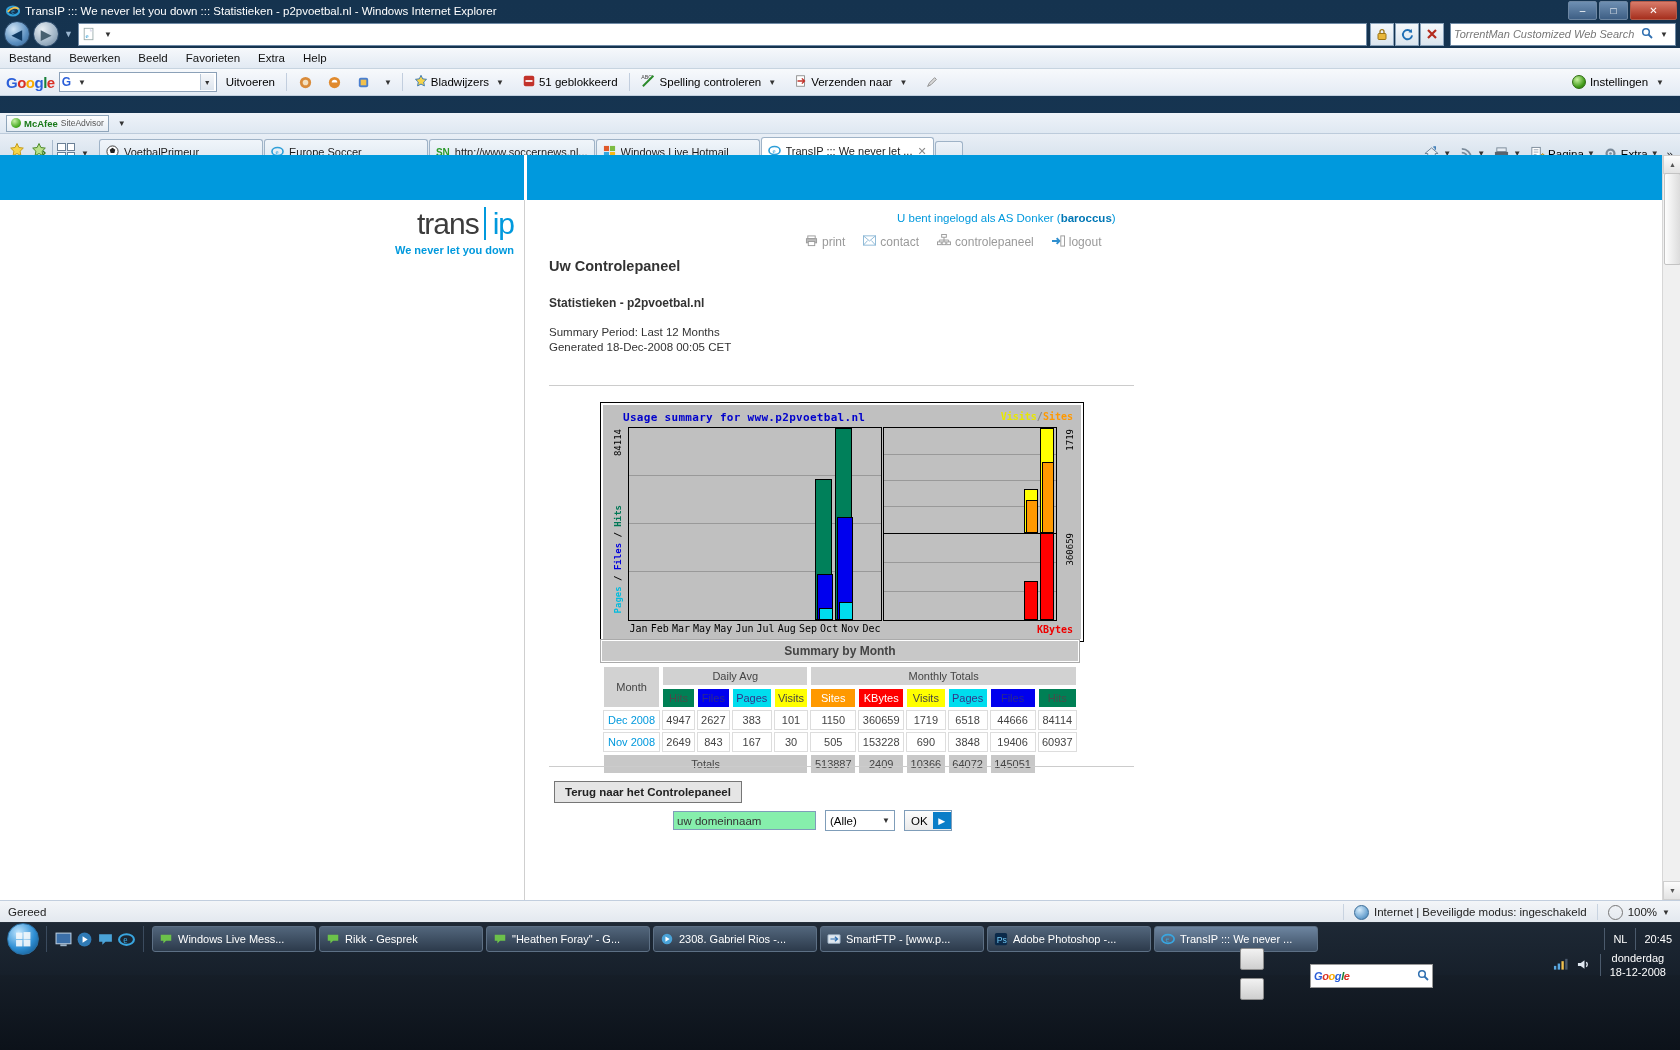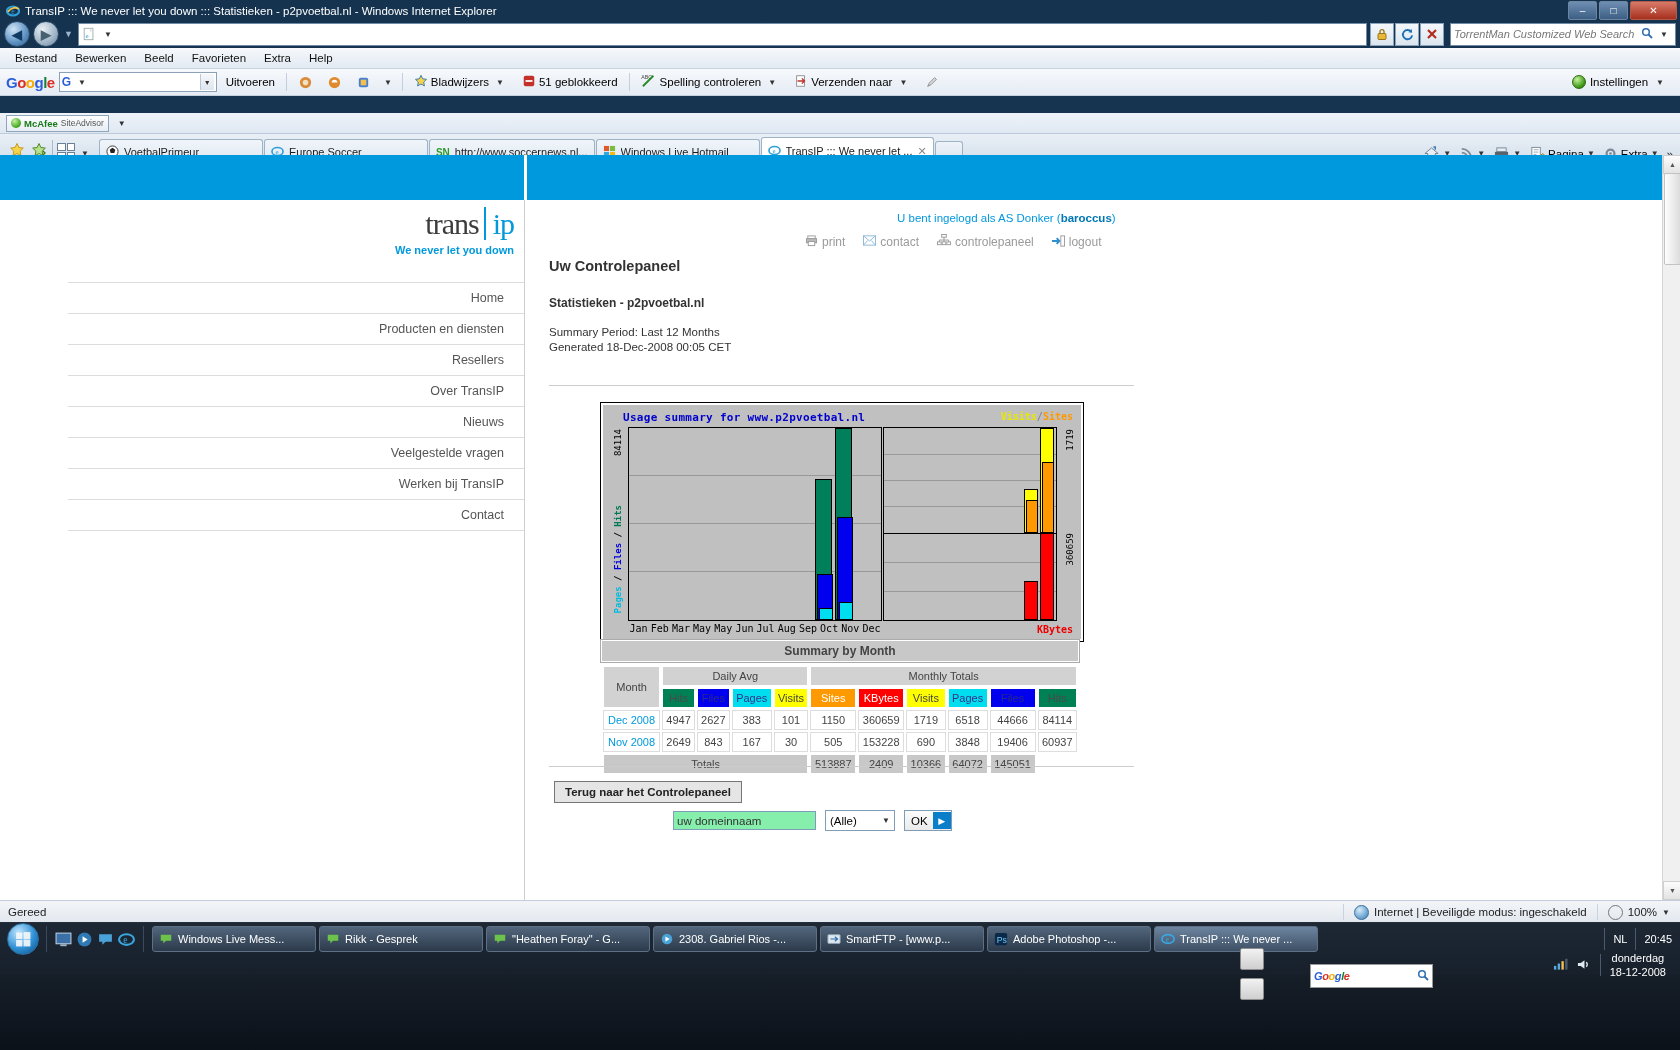--- a/index.html
+++ b/index.html
@@ -31,21 +31,21 @@
   .url-right{display:flex;align-items:center;gap:1px;}
   .ddn{color:#333;font-size:8px;padding:0 4px;}
   .urlbtn{width:22px;height:21px;border:1px solid #8aa3bb;background:linear-gradient(180deg,#f4f8fb,#dbe5ee);
     display:flex;align-items:center;justify-content:center;font-size:12px;}
   .searchbox{width:218px;height:21px;margin-left:3px;background:#fff;border:1px solid #6f8aa5;
     display:flex;align-items:center;padding:0 3px;font-size:11px;color:#777;font-style:italic;gap:3px;}
   .searchbox .stxt{flex:1;white-space:nowrap;overflow:hidden;}
 
   
   .menubar{height:20px;background:linear-gradient(180deg,#f6f8fb,#e2eaf3);display:flex;align-items:center;
-    padding-left:6px;gap:0;font-size:11.5px;color:#111;border-bottom:1px solid #c7d4e0;}
+    gap:0;font-size:11.5px;color:#111;border-bottom:1px solid #c7d4e0;}
   .menubar span{padding:2px 9px;}
 
   
   .gbar{height:26px;background:linear-gradient(180deg,#f7f9fc,#e4ebf4);display:flex;align-items:center;
     padding:0 6px;font-size:11.5px;border-bottom:1px solid #c2d0de;gap:4px;}
   .glogo{font-weight:bold;font-size:15px;letter-spacing:-0.5px;}
   .glogo i{font-style:normal;}
   .g1{color:#2b5fd9}.g2{color:#d93025}.g3{color:#f9ab00}.g4{color:#188038}
   .ginput{width:152px;height:18px;background:#fff;border:1px solid #8ca1b8;display:flex;align-items:center;
     padding:0 2px;gap:3px;}
@@ -88,21 +88,21 @@
 
   
   .viewport{position:absolute;left:0;top:155px;width:1680px;height:745px;background:#fff;overflow:hidden;}
   .vp-inner{position:absolute;left:0;top:0;width:1663px;height:745px;background:#fff;}
   .bluebar{position:absolute;left:0;top:0;width:1663px;height:45px;background:#0099dd;}
   .bluebar .notch{position:absolute;left:524px;top:0;width:3px;height:45px;background:#fff;}
 
   
   .sidebar{position:absolute;left:0;top:45px;width:524px;height:700px;background:#fff;border-right:1px solid #cfcfcf;}
   .logo{position:absolute;right:10px;top:7px;text-align:right;}
-  .logo .lt{font-size:30px;color:#3c3c3c;letter-spacing:-1px;font-family:Liberation Serif, serif;}
+  .logo .lt{font-size:30px;color:#3c3c3c;letter-spacing:-1px;font-family:Liberation Sans, sans-serif;}
   .logo .lt .ip{color:#0099dd;border-left:2px solid #0099dd;padding-left:7px;margin-left:5px;}
   .logo .tag{font-size:11px;color:#0099dd;font-weight:bold;margin-top:3px;}
   .navlist{position:absolute;right:0;top:82px;width:456px;}
   .navitem{height:30px;border-bottom:1px solid #dcdcdc;display:flex;align-items:center;justify-content:flex-end;
     padding-right:20px;font-size:12.5px;color:#555;}
   .navitem:first-child{border-top:1px solid #dcdcdc;}
 
   
   .content{position:absolute;left:525px;top:45px;width:1138px;height:700px;background:#fff;}
   .loginline{position:absolute;left:372px;top:12px;font-size:11.5px;color:#0099dd;}
@@ -479,30 +479,20 @@
   <div class="viewport">
     <div class="vp-inner">
       <div class="bluebar">
           <div class="notch"></div>
         </div>
 
       <div class="sidebar">
         <div class="logo">
           <div class="lt"><span>trans</span><span class="ip">ip</span></div>
           <div class="tag">We never let you down</div>
-        </div>
-        <div class="navlist">
-          <div class="navitem">Home</div>
-          <div class="navitem">Producten en diensten</div>
-          <div class="navitem">Resellers</div>
-          <div class="navitem">Over TransIP</div>
-          <div class="navitem">Nieuws</div>
-          <div class="navitem">Veelgestelde vragen</div>
-          <div class="navitem">Werken bij TransIP</div>
-          <div class="navitem">Contact</div>
         </div>
       </div>
 
       <div class="content">
         <div class="loginline">
           <span>U bent ingelogd als AS Donker (</span><b>baroccus</b><span>)</span>
         </div>
 
         <div class="toplinks">
           <span class="tl">

